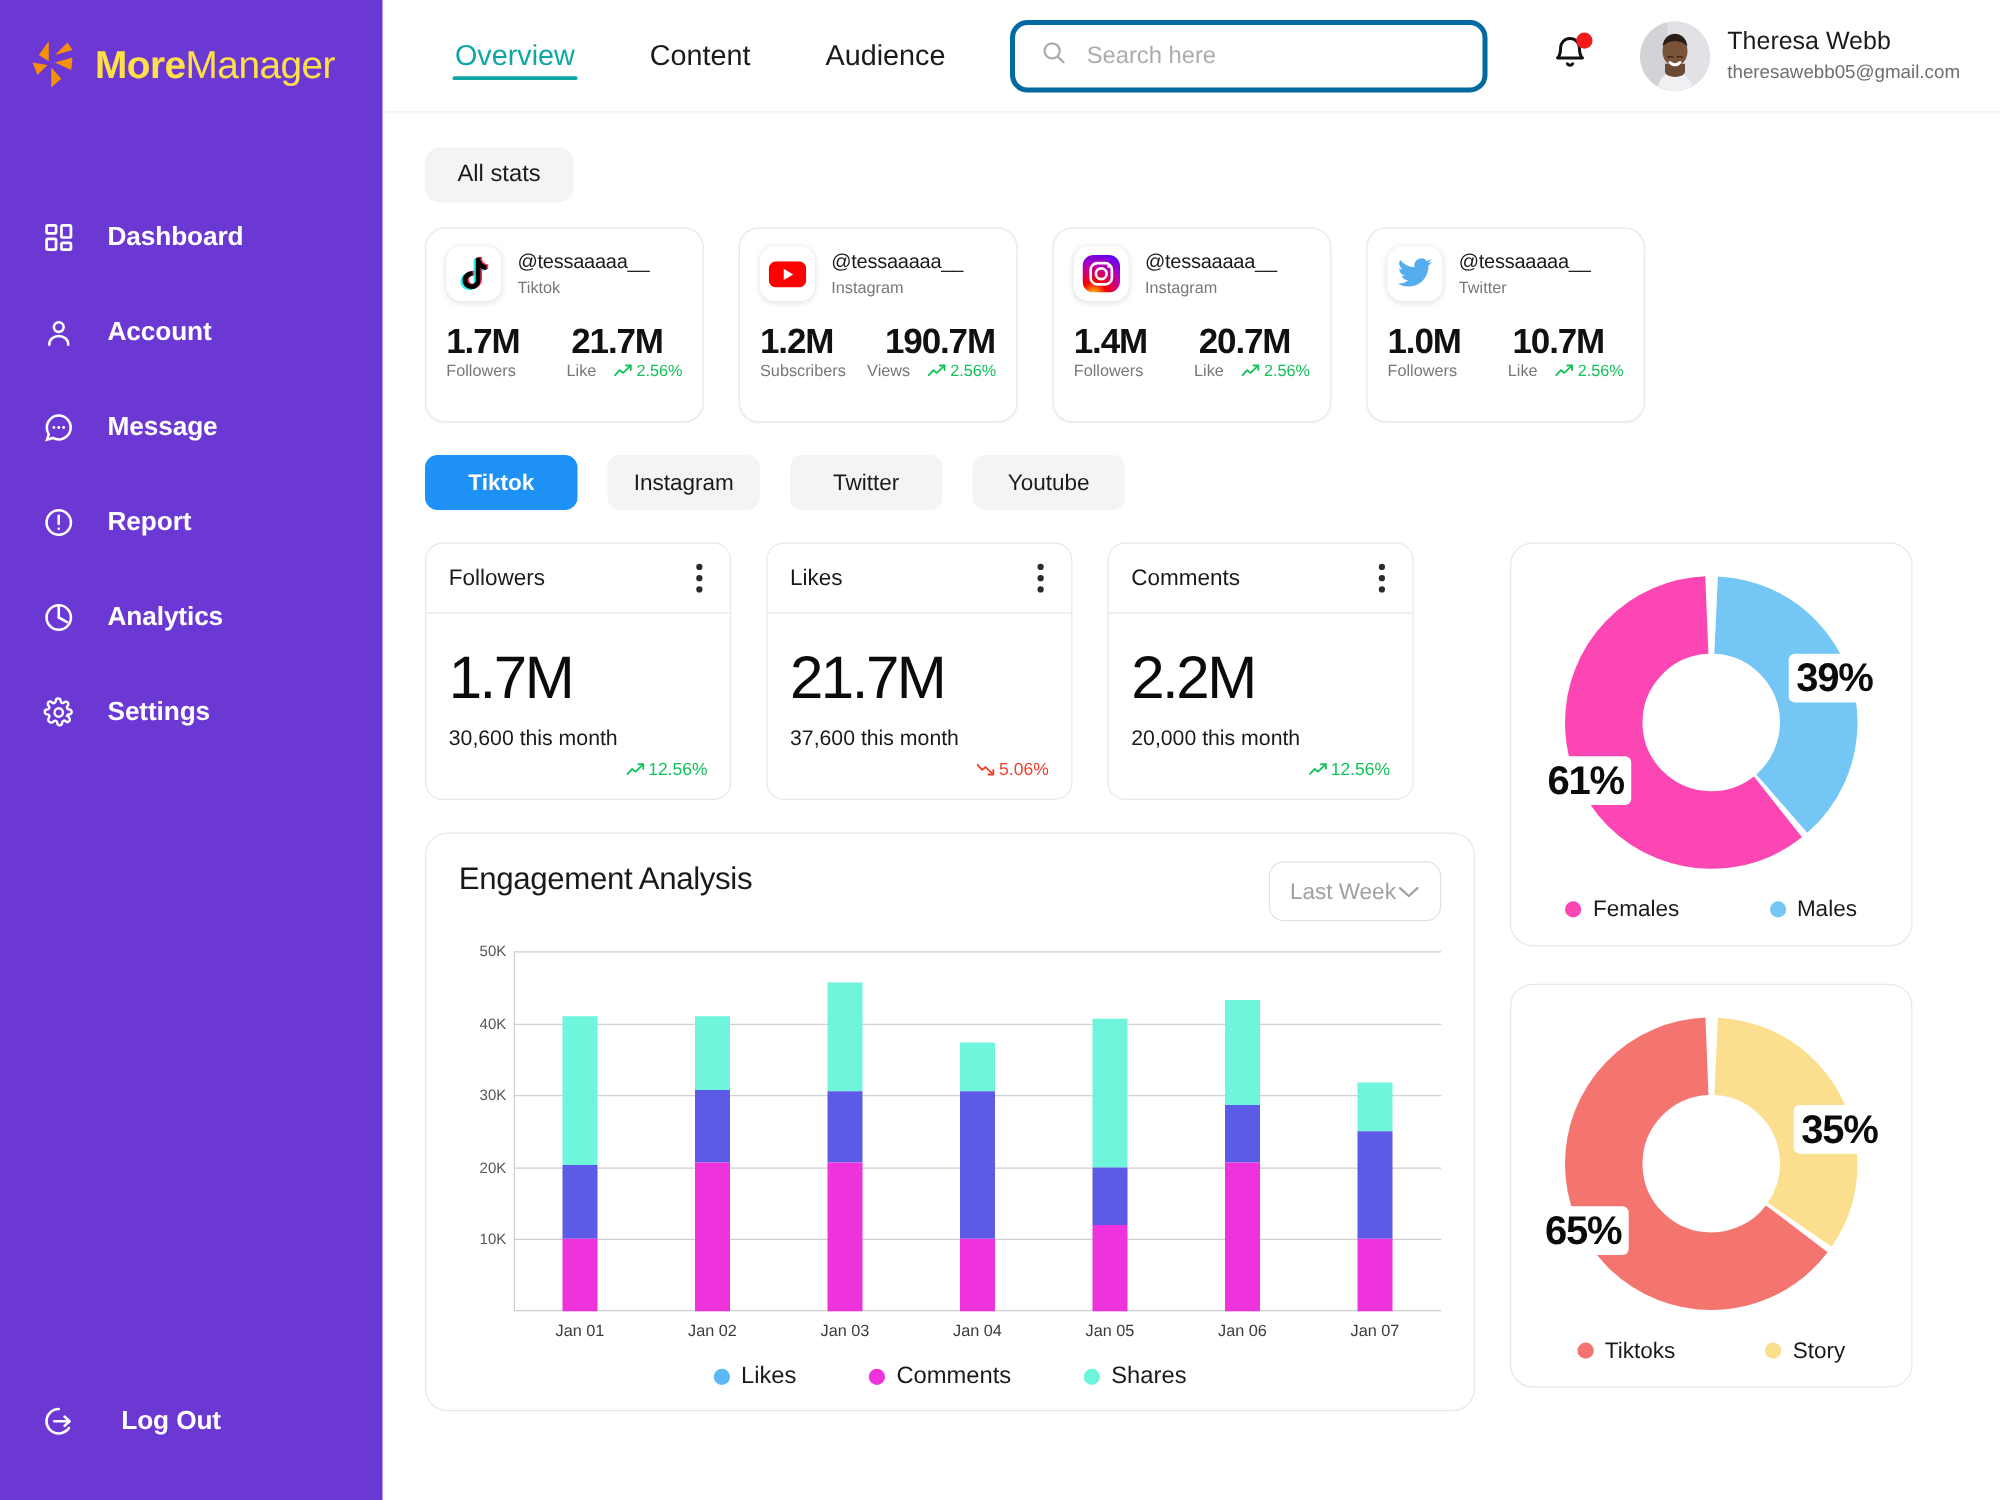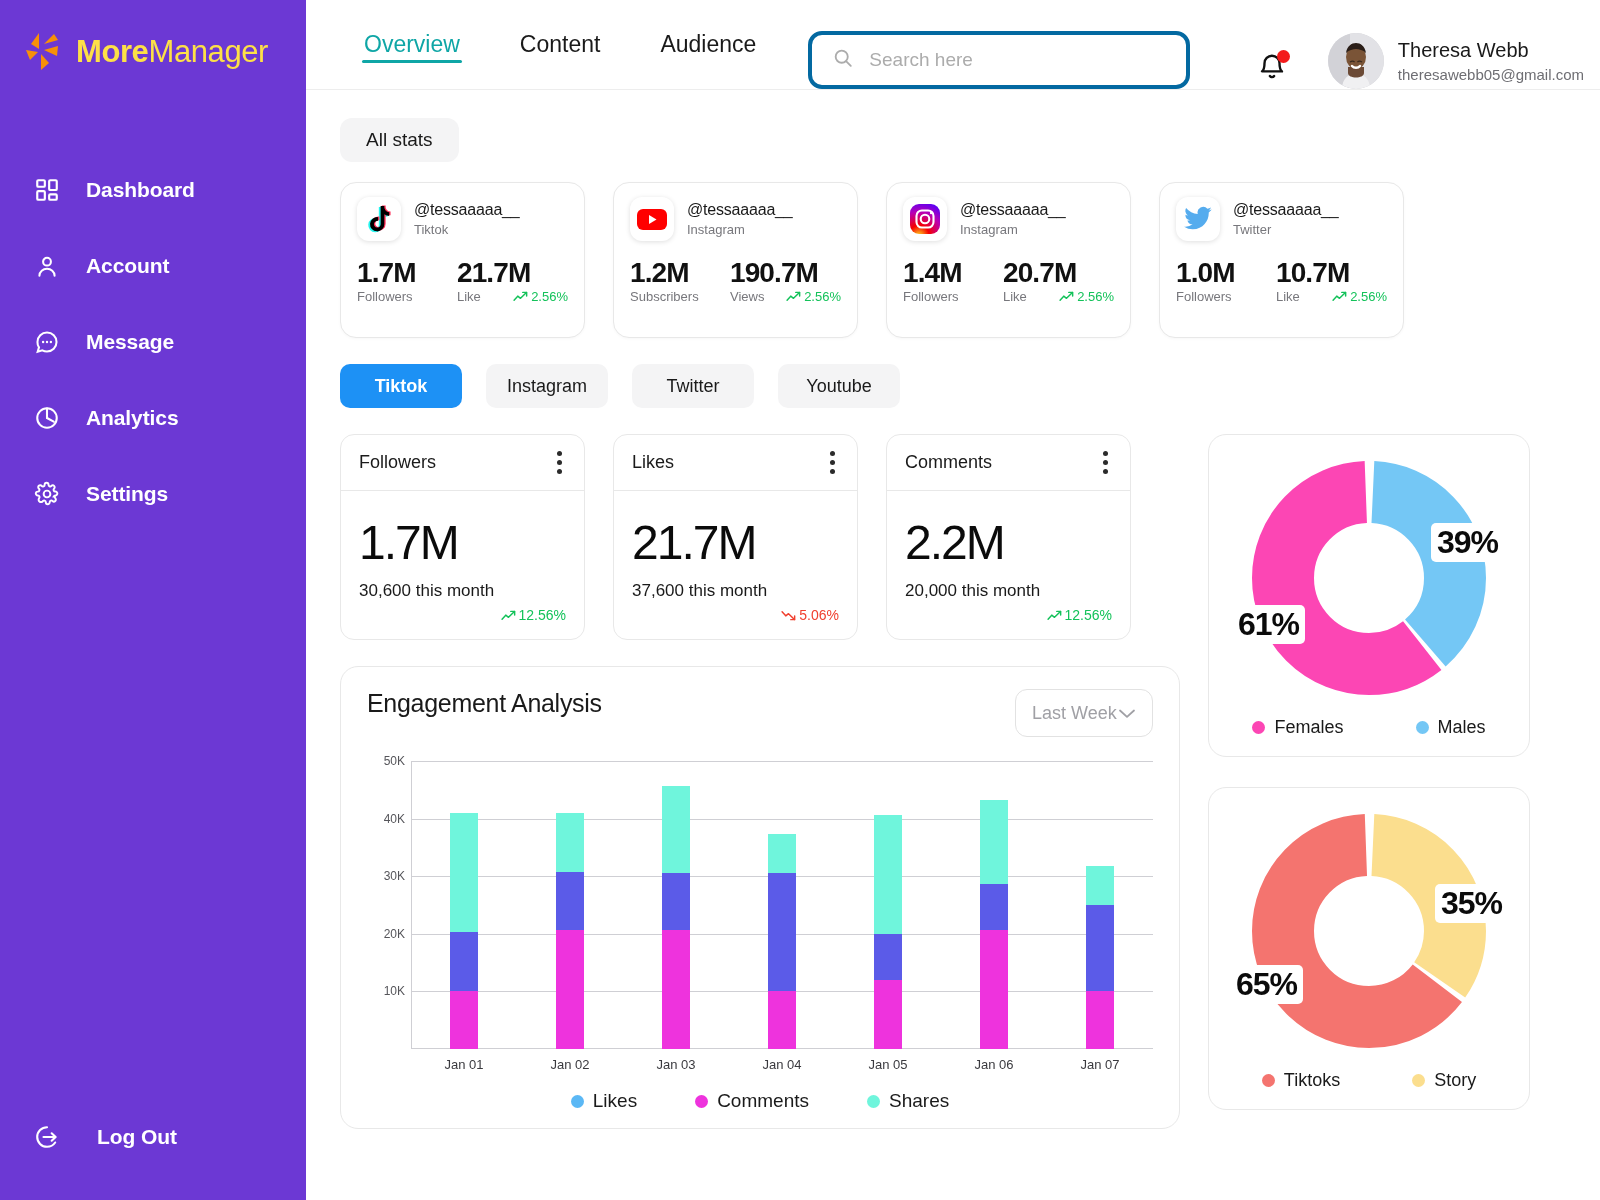--- a/index.html
+++ b/index.html
@@ -30,22 +30,22 @@
   .nav-icon { width: 34px; height: 34px; display: flex; align-items: center; justify-content: center; flex: none; }
   .nav-label { color: #ffffff; font-size: 21px; font-weight: 700; letter-spacing: -0.1px; }
 
   .logout { margin-top: auto; margin-bottom: 46px; display: flex; align-items: center; gap: 33px; padding-left: 30px; cursor: pointer; }
 
   
   .main { flex: 1; height: 1200px; background: #fff; display: flex; flex-direction: column; overflow: hidden; }
 
   
   .topbar {
-    height: 90px; min-height: 90px; display: flex; align-items: flex-end;
-    border-bottom: 1px solid #EDEDED; padding: 0 6px 0 28px; gap: 0;
+    height: 90px; min-height: 90px; display: flex; align-items: center;
+    border-bottom: 1px solid #EDEDED; padding: 0 22px 0 28px; gap: 0;
   }
   .tabs { display: flex; align-items: center; gap: 0; height: 90px; }
   .tab {
     font-size: 23px; color: #1A1A1A; padding: 0 30px; height: 90px;
     display: flex; align-items: center; position: relative; cursor: pointer;
   }
   .tab.active { color: #0FA6A6; }
   .tab.active::after {
     content: ""; position: absolute; left: 28px; right: 28px; bottom: 26px;
     height: 3px; background: #0FA6A6; border-radius: 2px;
@@ -74,21 +74,21 @@
 
   .chip-allstats {
     display: inline-flex; align-items: center; justify-content: center;
     height: 44px; padding: 0 26px; background: #F4F4F5; border-radius: 12px;
     font-size: 19px; color: #1A1A1A; cursor: pointer;
   }
 
   
   .acct-row { display: flex; gap: 28px; margin-top: 20px; }
   .acct-card {
-    width: 245px; height: 156px; border: 1px solid #E8E8E8; border-radius: 16px;
+    width: 223px; height: 156px; border: 1px solid #E8E8E8; border-radius: 16px;
     background: #fff; padding: 14px 16px 0 16px; box-shadow: 0 1px 3px rgba(0,0,0,0.03);
   }
   .acct-head { display: flex; align-items: center; gap: 13px; }
   .acct-ico {
     width: 44px; height: 44px; border-radius: 12px; background: #fff;
     box-shadow: 0 1px 5px rgba(0,0,0,0.13); display: flex; align-items: center; justify-content: center; flex: none;
   }
   .acct-handle { font-size: 16px; color: #1A1A1A; letter-spacing: -0.2px;}
   .acct-plat { font-size: 13px; color: #77777C; margin-top: 3px;}
   .acct-nums { display: flex; align-items: baseline; gap: 14px; margin-top: 16px;}
@@ -218,20 +218,30 @@
       <div class="nav-item">
         <span class="nav-icon">
           <svg width="26" height="26" viewBox="0 0 24 24" fill="none" stroke="#fff" stroke-width="1.9">
             <path d="M12 3.2a8.8 8.8 0 0 1 0 17.6c-1.6 0-3-.4-4.3-1.1L3.4 21l1.2-4A8.6 8.6 0 0 1 3.2 12 8.8 8.8 0 0 1 12 3.2z"></path>
             <circle cx="8.4" cy="12" r="1.1" fill="#fff" stroke="none"></circle>
               <circle cx="12" cy="12" r="1.1" fill="#fff" stroke="none"></circle>
               <circle cx="15.6" cy="12" r="1.1" fill="#fff" stroke="none"></circle>
           </svg>
         </span>
         <span class="nav-label">Message</span>
+      </div>
+      <div class="nav-item">
+        <span class="nav-icon">
+          <svg width="26" height="26" viewBox="0 0 24 24" fill="none" stroke="#fff" stroke-width="1.9" stroke-linecap="round">
+            <circle cx="12" cy="12" r="9"></circle>
+              <path d="M12 7v6"></path>
+              <circle cx="12" cy="16.6" r="0.9" fill="#fff" stroke="none"></circle>
+          </svg>
+        </span>
+        <span class="nav-label">Report</span>
       </div>
       <div class="nav-item">
         <span class="nav-icon">
           <svg width="26" height="26" viewBox="0 0 24 24" fill="none" stroke="#fff" stroke-width="1.9" stroke-linecap="round">
             <circle cx="12" cy="12" r="9"></circle>
               <path d="M12 12V3.2"></path>
               <path d="M12 12l6.2 3.4"></path>
           </svg>
         </span>
         <span class="nav-label">Analytics</span>

